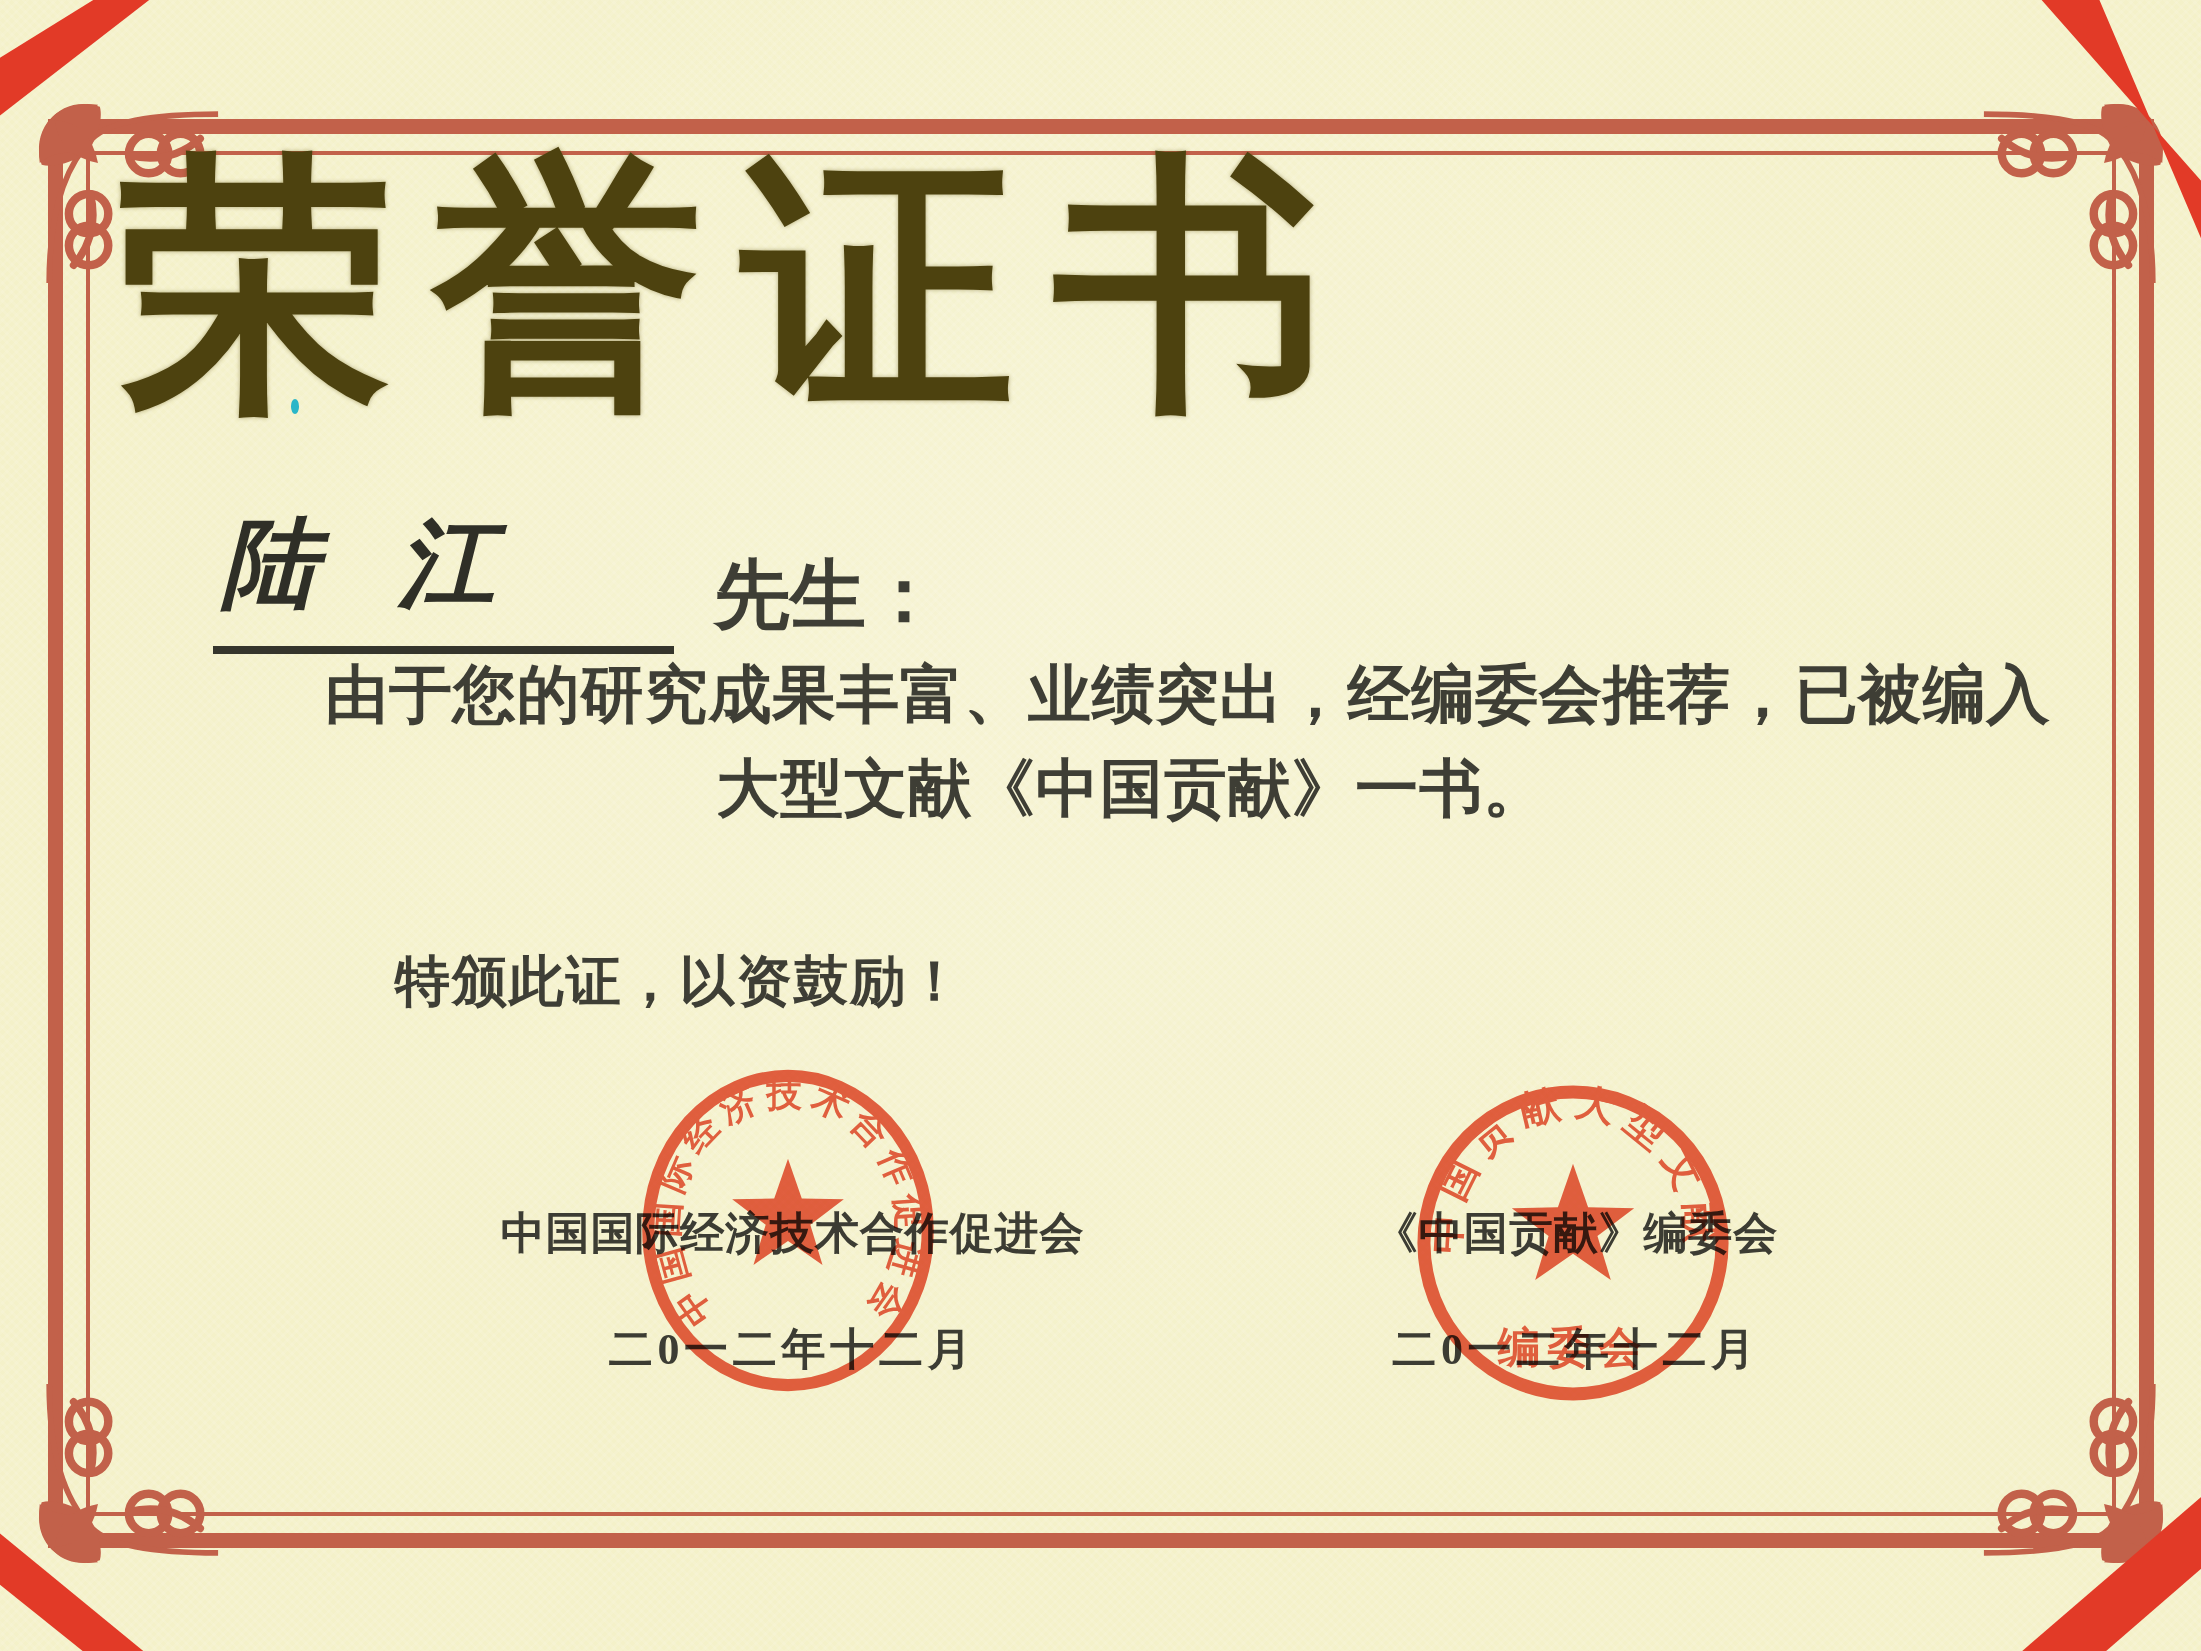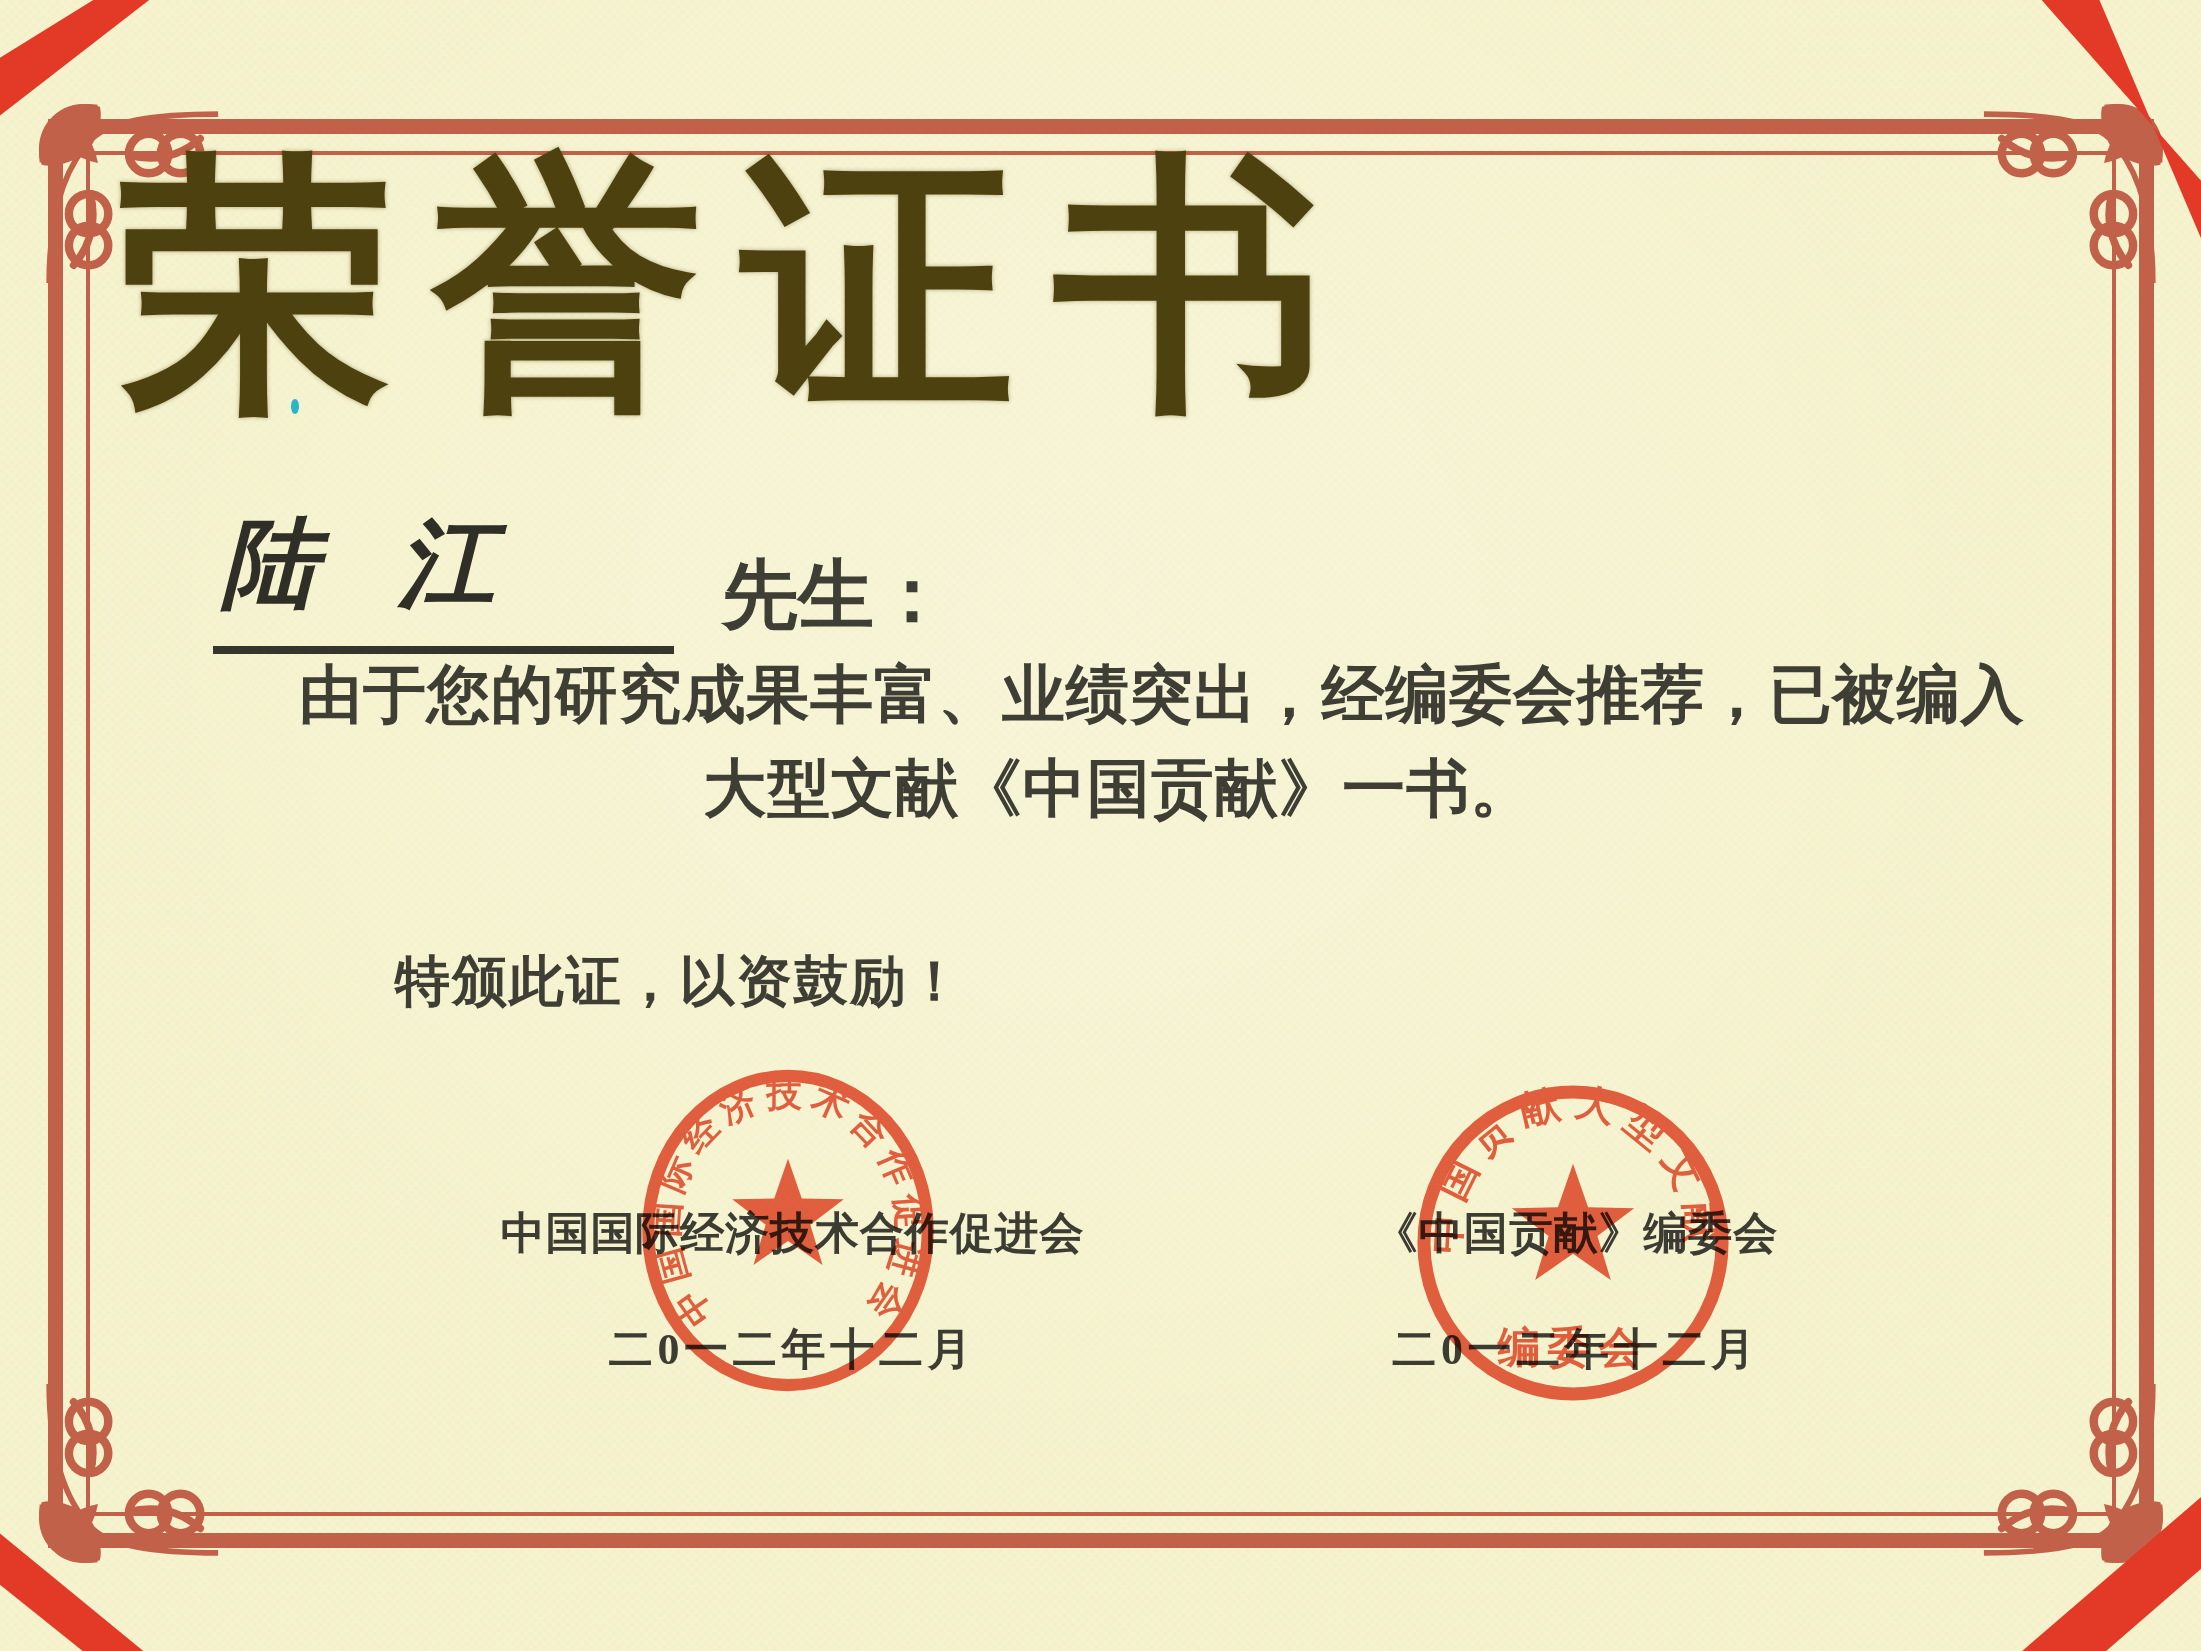--- a/index.html
+++ b/index.html
@@ -35,27 +35,27 @@
     text-align:left;font-family:"DejaVu Serif", serif;font-weight:bold;
     font-size:272px;line-height:1.28;letter-spacing:39px;color:var(--title-ink);
     text-shadow:0 0 4.7px rgba(92,76,12,.45);z-index:8;
   }
   
   .name-row{position:absolute;left:213px;top:500px;display:flex;align-items:flex-end;z-index:8;gap:20px;}
   .name-underline{display:inline-block;min-width:461px;border-bottom:8.4px solid #35352c;
     padding:0 32px 15px 7.5px;}
   .name{font-size:97px;font-weight:bold;letter-spacing:28px;color:var(--name-ink);
     font-style:italic;}
-  .honorific{font-size:76px;font-weight:bold;color:var(--text-ink);margin-left:28px;
+  .honorific{font-size:76px;font-weight:bold;color:var(--text-ink);margin-left:20px;
     padding-bottom:5.6px;}
   
   .body-par{position:absolute;left:213px;top:664px;z-index:8;color:var(--text-ink);
     font-weight:bold;}
   .body-line{font-size:63px;line-height:1;white-space:nowrap;letter-spacing:0.9px;}
-  .body-line.indent{margin-left:86px;}
+  .body-line.indent{margin-left:112px;}
   .body-line + .body-line{margin-top:31px;text-align:center;}
   .award-line{position:absolute;left:395px;top:945px;font-size:55px;font-weight:bold;
     color:var(--text-ink);white-space:nowrap;letter-spacing:1.9px;z-index:8;}
   
   .sig{position:absolute;top:1204px;text-align:center;color:var(--sig-ink);
     font-weight:bold;z-index:8;}
   .sig-left{left:466px;width:653px;}
   .sig-right{left:1285px;width:582px;}
   .sig-org{font-size:44px;white-space:nowrap;letter-spacing:0.9px;}
   .sig-date{font-size:44px;margin-top:57px;letter-spacing:4.7px;white-space:nowrap;}

